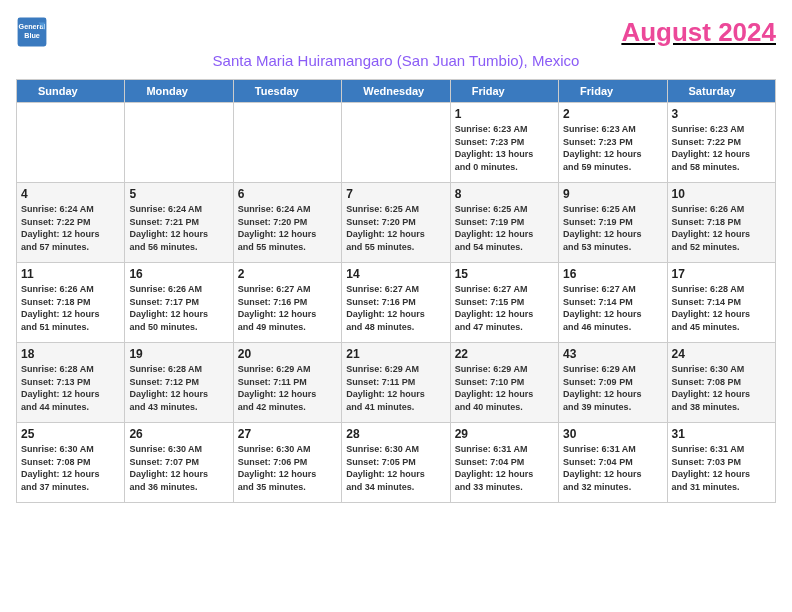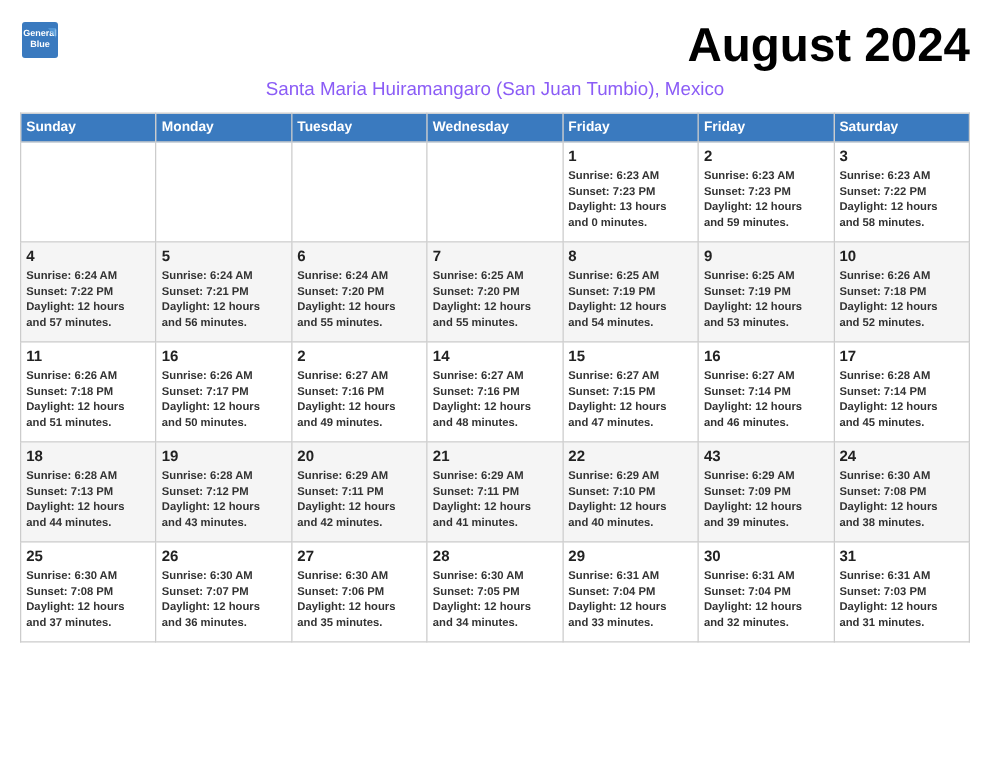--- a/index.html
+++ b/index.html
@@ -5,54 +5,55 @@
     * { margin: 0; padding: 0; box-sizing: border-box; }
     body {
       font-family: Arial, sans-serif;
       background: #fff;
       width: 792px;
       min-height: 612px;
       padding: 16px;
     }
     .header-top {
       display: flex;
-      align-items: flex-start;
+      align-items: flex-end;
       justify-content: space-between;
       margin-bottom: 4px;
+      text-decoration: underline;
     }
     .logo {
       display: flex;
       align-items: center;
       gap: 4px;
     }
     .logo-icon {
       width: 32px;
       height: 32px;
     }
     .month-title {
-      font-size: 38px;
+      font-size: 26px;
       font-weight: bold;
-      color: #000000;
+      color: #ec4899;
       text-align: right;
     }
     .subtitle {
       text-align: center;
       font-size: 15px;
       color: #8b5cf6;
       margin-bottom: 10px;
     }
     table {
       width: 100%;
       border-collapse: collapse;
       font-size: 10px;
     }
     thead tr th {
       background-color: #3a7abf;
       color: white;
-      padding: 5px 4px;
+      padding: 5px 21px;
       text-align: left;
       font-size: 11px;
       font-weight: bold;
       border: 1px solid #ccc;
     }
     tbody tr td {
       border: 1px solid #ccc;
       vertical-align: top;
       padding: 4px;
       width: 108px;

